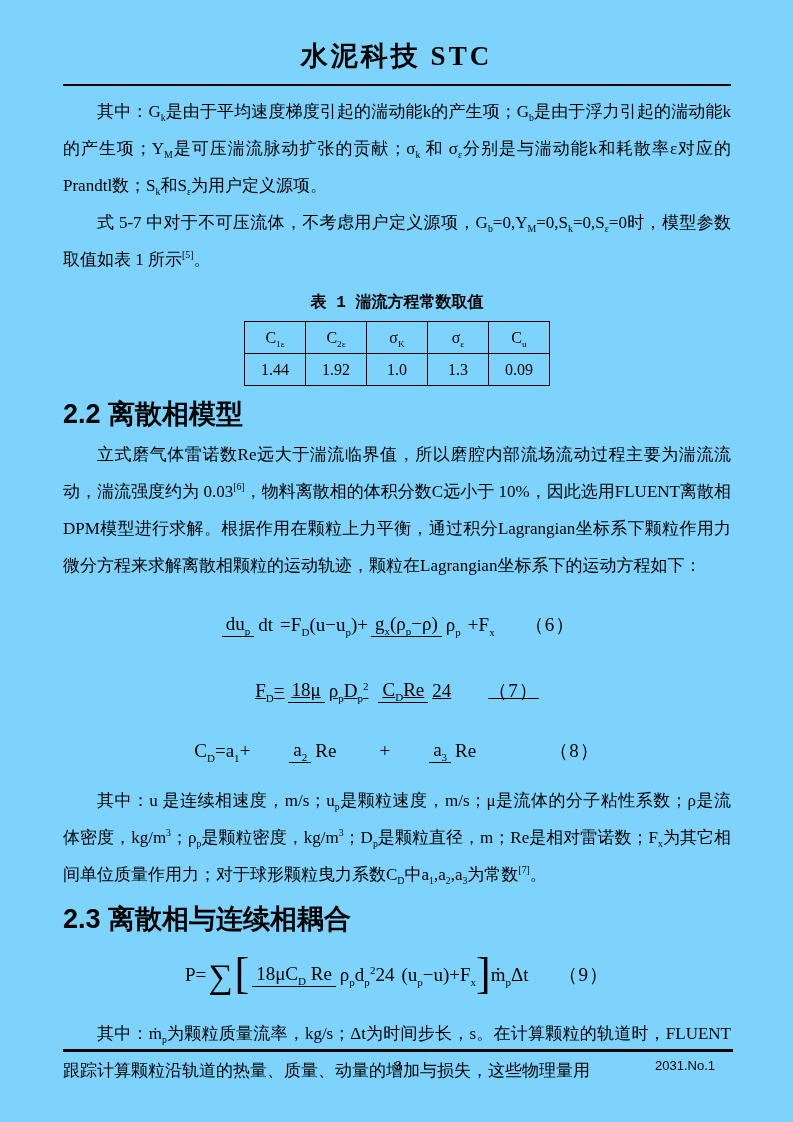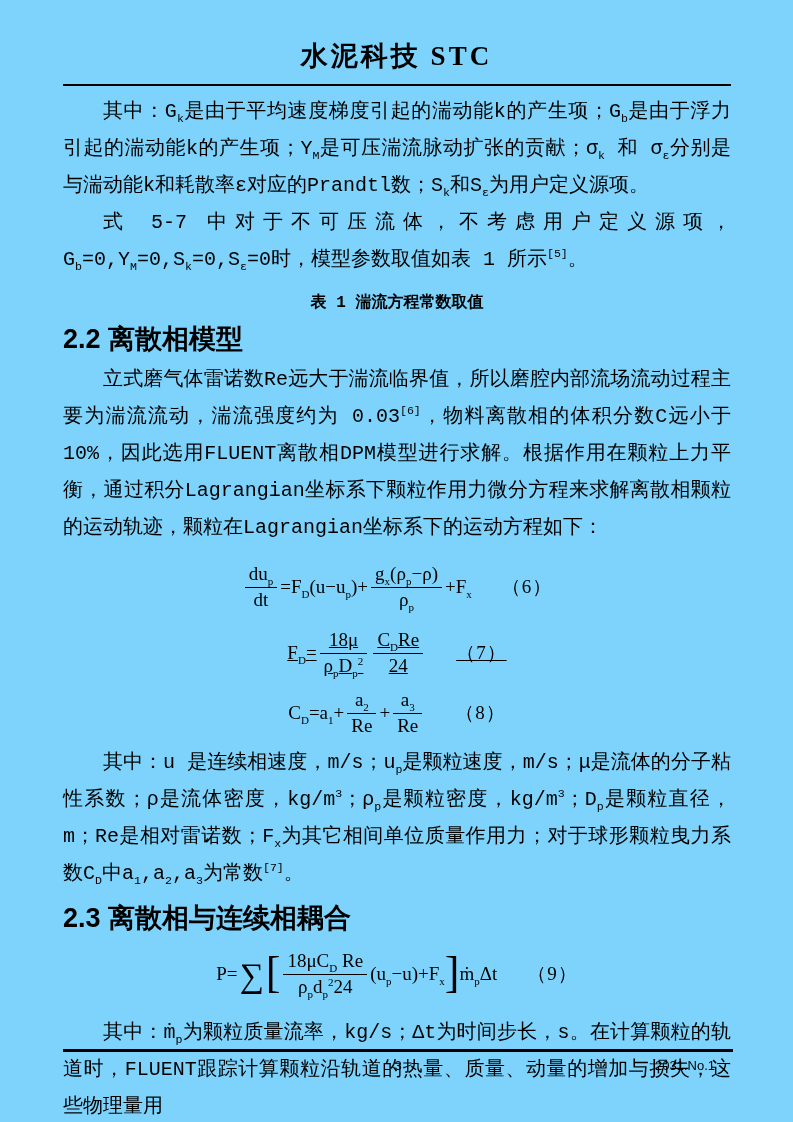--- a/index.html
+++ b/index.html
@@ -21,27 +21,26 @@
     letter-spacing:3px;
     font-family:"Liberation Serif","DejaVu Serif",serif;
   }
   .header-rule{
     margin:10px 0 0 0;
     border:none;
     border-top:2.5px solid #000;
     height:0;
   }
   .para{
-    font-size:20px;
+    font-size:17px;
     line-height:37px;
     text-align:justify;
     text-indent:2em;
     margin:0;
     padding:0;
-    font-family:Liberation Mono, monospace;
   }
   .para.first{margin-top:7px;}
   sub{font-size:0.58em;line-height:0;}
   sup{font-size:0.58em;line-height:0;}
   .table-caption{
     text-align:center;
     font-family:Liberation Mono, monospace;
     font-weight:700;
     font-size:16px;
     margin-top:14px;
@@ -67,25 +66,25 @@
   }
   .equation{
     display:flex;
     align-items:center;
     justify-content:center;
     font-size:19px;
     font-family:"Liberation Serif","DejaVu Serif",serif;
   }
   .eq6{margin:12px 0 6px 0;min-height:58px;}
   .eq7{margin:4px 0;min-height:62px;text-decoration:underline;}
-  .eq8{margin:2px 0 6px 0;min-height:50px;}
+  .eq8{margin:2px 0 6px 0;min-height:50px;gap:36px;}
   .eq9{margin:8px 0 10px 0;min-height:60px;}
   .frac{
     display:inline-flex;
-    flex-direction:column;
+    flex-direction:row;
     text-align:center;
     vertical-align:middle;
     margin:0 3px;
   }
   .fnum{border-bottom:1.4px solid #000;padding:0 4px 1px 4px;line-height:1.2;}
   .fden{padding:1px 4px 0 4px;line-height:1.2;}
   .eq-no{margin-left:30px;letter-spacing:1px;}
   .sigma{font-size:34px;line-height:0;margin:0 2px;position:relative;top:2px;}
   .big-bracket{font-size:44px;font-weight:400;line-height:0;position:relative;top:-1px;font-family:"Liberation Serif",serif;}
   .footer-rule{
@@ -113,20 +112,38 @@
   <div class="journal-header">水泥科技 STC</div>
   <div class="content">
     <hr class="header-rule">
 
     <p class="para first">其中：G<sub>k</sub>是由于平均速度梯度引起的湍动能k的产生项；G<sub>b</sub>是由于浮力引起的湍动能k的产生项；Y<sub>M</sub>是可压湍流脉动扩张的贡献；σ<sub>k</sub> 和 σ<sub>ε</sub>分别是与湍动能k和耗散率ε对应的Prandtl数；S<sub>k</sub>和S<sub>ε</sub>为用户定义源项。</p>
 
     <p class="para">式 5-7 中对于不可压流体，不考虑用户定义源项，G<sub>b</sub>=0,Y<sub>M</sub>=0,S<sub>k</sub>=0,S<sub>ε</sub>=0时，模型参数取值如表 1 所示<sup>[5]</sup>。</p>
 
     <div class="table-caption">表 1 湍流方程常数取值</div>
 
+    <table class="constants">
+      <tbody>
+        <tr>
+          <td>C<sub>1ε</sub></td>
+          <td>C<sub>2ε</sub></td>
+          <td>σ<sub>K</sub></td>
+          <td>σ<sub>ε</sub></td>
+          <td>C<sub>u</sub></td>
+        </tr>
+        <tr>
+          <td>1.44</td>
+          <td>1.92</td>
+          <td>1.0</td>
+          <td>1.3</td>
+          <td>0.09</td>
+        </tr>
+      </tbody>
+    </table>
 
     <div class="section-heading">2.2 离散相模型</div>
 
     <p class="para">立式磨气体雷诺数Re远大于湍流临界值，所以磨腔内部流场流动过程主要为湍流流动，湍流强度约为 0.03<sup>[6]</sup>，物料离散相的体积分数C远小于 10%，因此选用FLUENT离散相DPM模型进行求解。根据作用在颗粒上力平衡，通过积分Lagrangian坐标系下颗粒作用力微分方程来求解离散相颗粒的运动轨迹，颗粒在Lagrangian坐标系下的运动方程如下：</p>
 
     <div class="equation eq6">
       <span class="frac">
         <span class="fnum">du<sub>p</sub></span>
         <span class="fden">dt</span>
       </span>

